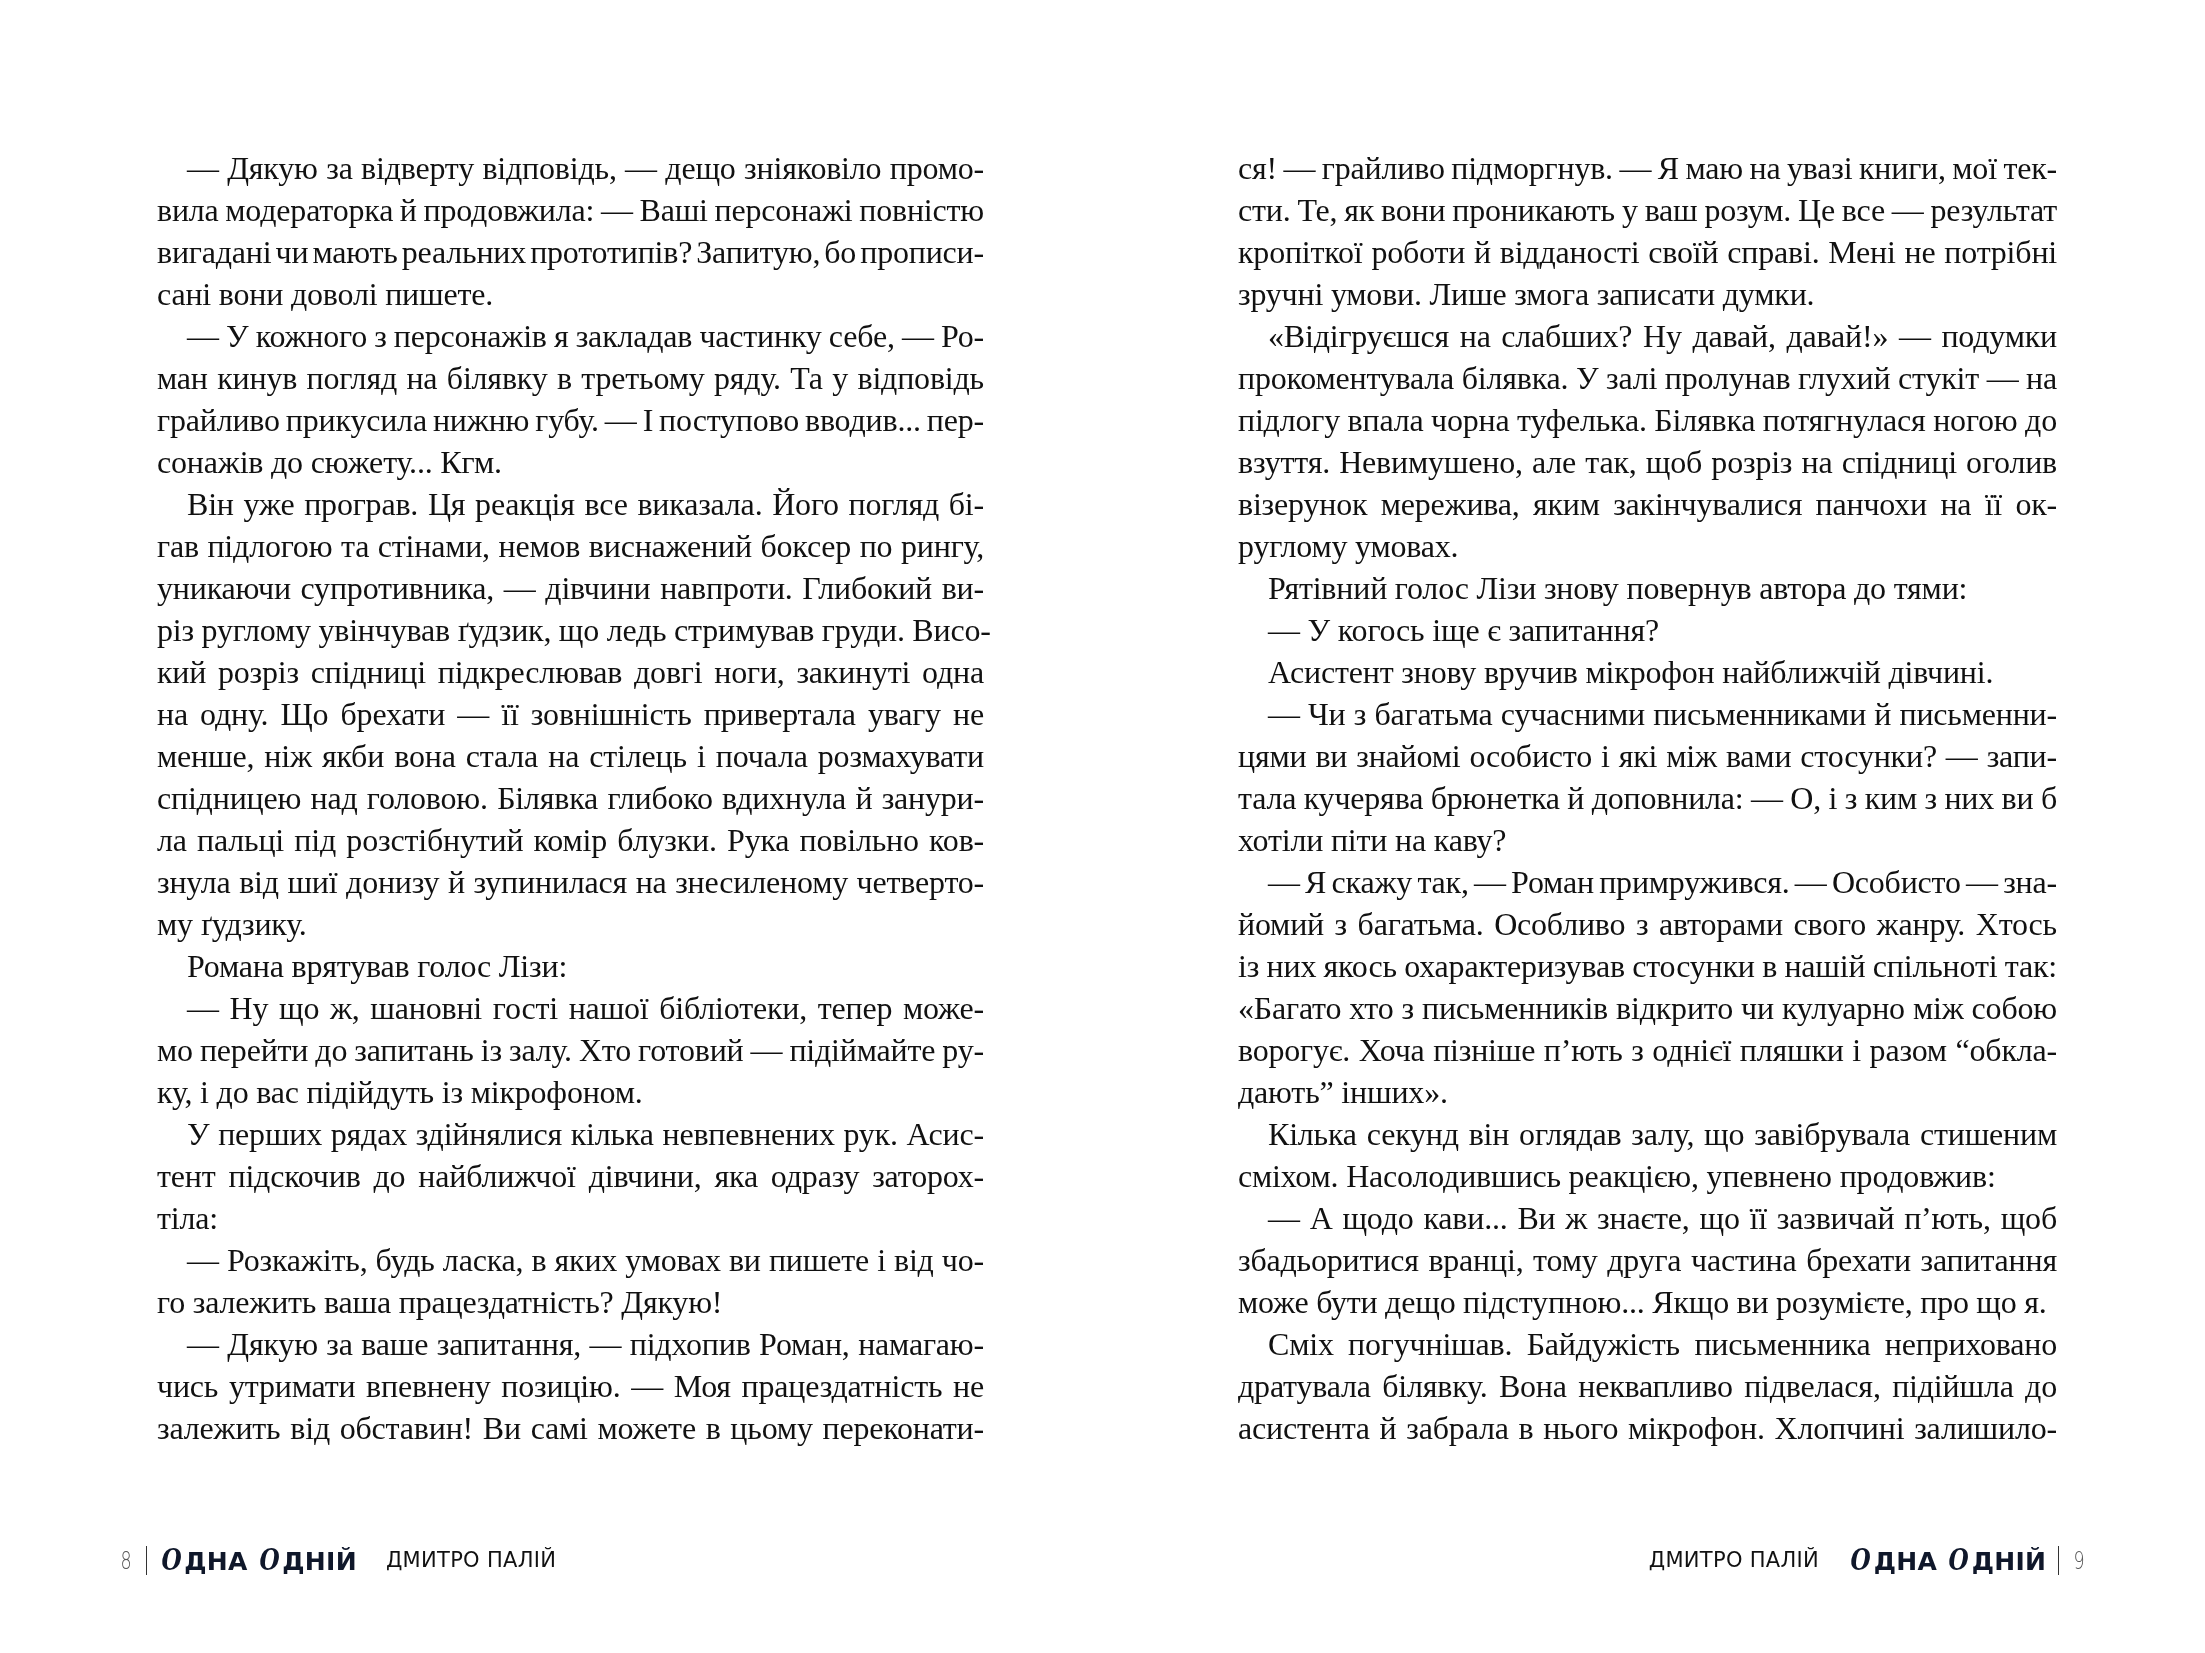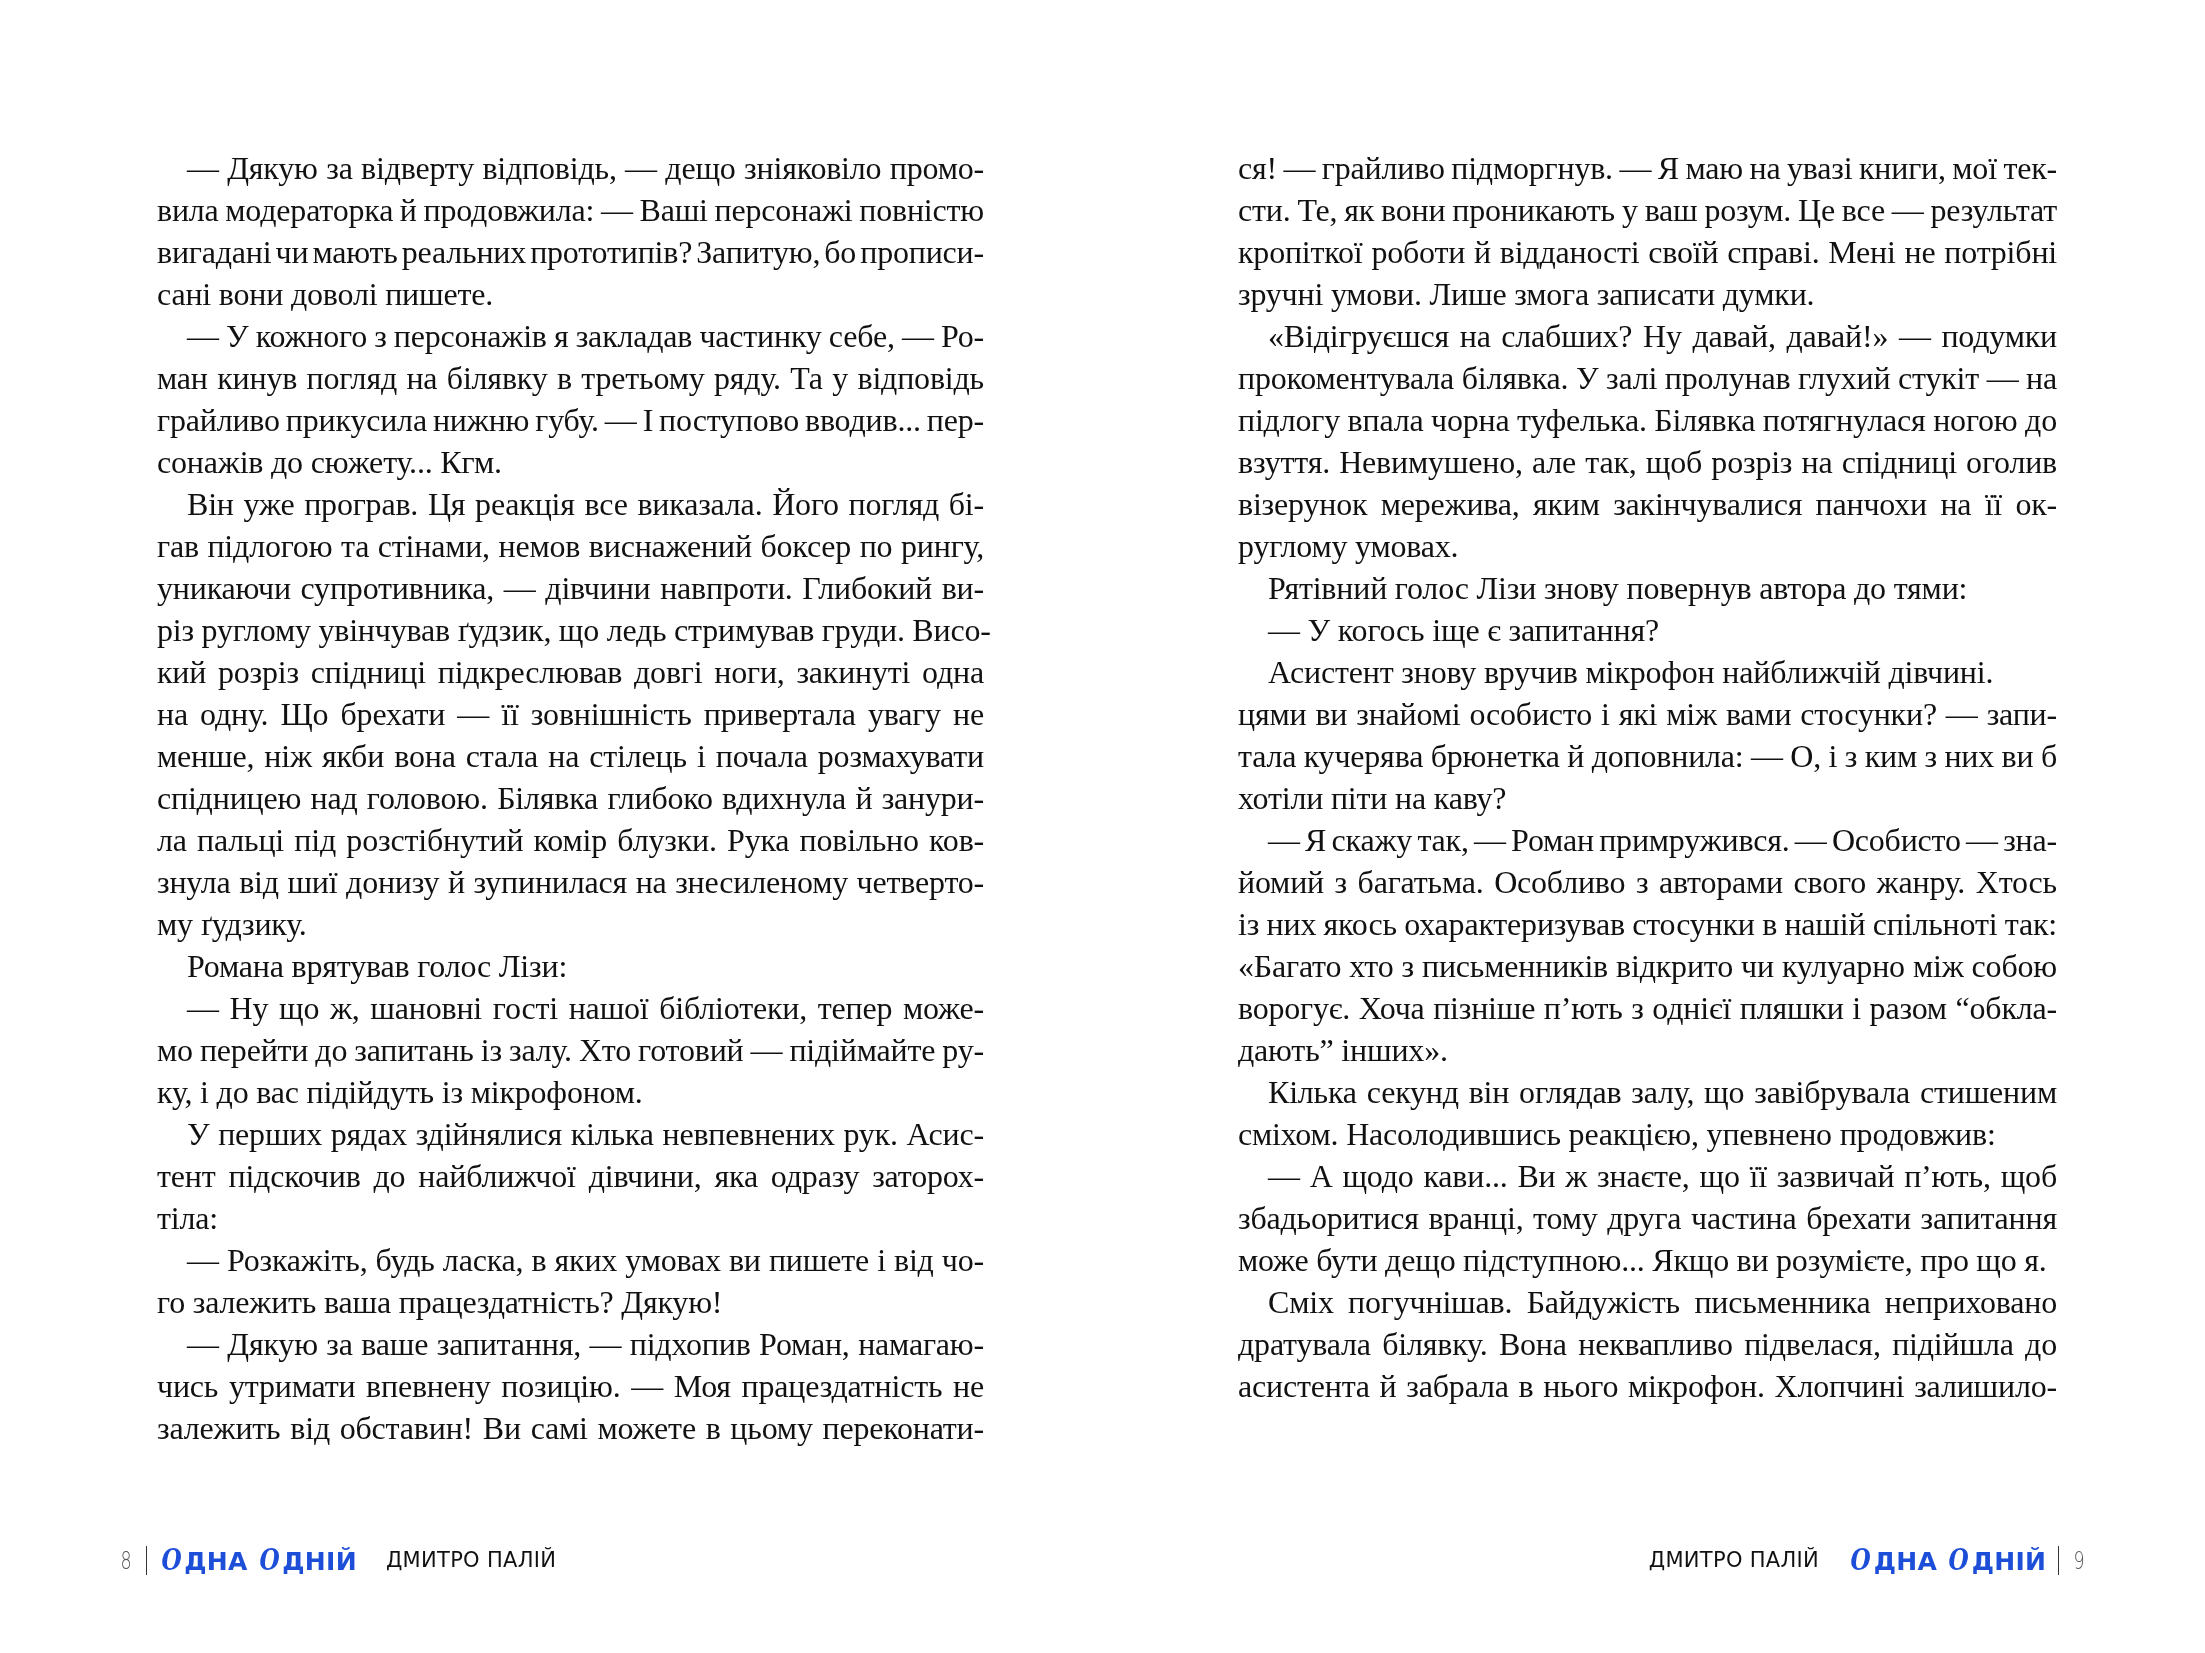--- a/index.html
+++ b/index.html
@@ -35,21 +35,21 @@
   .footer .page-num {
     font-size: 25px; font-weight: 300; color: #555555;
     font-family: "DejaVu Sans", sans-serif; transform: scaleX(0.7);
     display: inline-block;
   }
   .footer .divider {
     width: 1.2px; height: 29px; background: #333333; display: inline-block;
   }
   .footer .title {
     font-size: 25px; font-weight: 700; letter-spacing: 0.3px;
-    font-family: "DejaVu Sans", sans-serif; color: #1d4ed8;
+    font-family: "DejaVu Sans", sans-serif; color: #0f172a;
   }
   .footer .title .o {
     font-style: italic; font-weight: 900; font-family: "DejaVu Serif", serif;
     font-size: 29px; display: inline-block; transform: scaleX(0.8);
   }
   .footer .author {
     font-size: 21px; font-weight: 400; letter-spacing: 0.3px;
     font-family: "DejaVu Sans", sans-serif; color: #111111;
   }
   .footer-left { left: 118px; }
@@ -112,20 +112,21 @@
       <span class="line last" style="white-space: nowrap;">зручні умови. Лише змога записати думки.</span>
       <span class="line indent" style="white-space: nowrap; word-spacing: 0px;">«Відігруєшся на слабших? Ну давай, давай!» — подумки</span>
       <span class="line" style="white-space: nowrap; word-spacing: -1.5px;">прокоментувала білявка. У залі пролунав глухий стукіт — на</span>
       <span class="line" style="white-space: nowrap; word-spacing: -1.7px;">підлогу впала чорна туфелька. Білявка потягнулася ногою до</span>
       <span class="line" style="white-space: nowrap; word-spacing: 0px;">взуття. Невимушено, але так, щоб розріз на спідниці оголив</span>
       <span class="line" style="white-space: nowrap; word-spacing: 0px;">візерунок мережива, яким закінчувалися панчохи на її ок-</span>
       <span class="line last" style="white-space: nowrap;">руглому умовах.</span>
       <span class="line indent last" style="white-space: nowrap;">Рятівний голос Лізи знову повернув автора до тями:</span>
       <span class="line indent last" style="white-space: nowrap;">— У когось іще є запитання?</span>
       <span class="line indent last" style="white-space: nowrap;">Асистент знову вручив мікрофон найближчій дівчині.</span>
+      <span class="line indent" style="white-space: nowrap; word-spacing: -0.9px;">— Чи з багатьма сучасними письменниками й письменни-</span>
       <span class="line" style="white-space: nowrap; word-spacing: 0px;">цями ви знайомі особисто і які між вами стосунки? — запи-</span>
       <span class="line" style="white-space: nowrap; word-spacing: -1.1px;">тала кучерява брюнетка й доповнила: — О, і з ким з них ви б</span>
       <span class="line last" style="white-space: nowrap;">хотіли піти на каву?</span>
       <span class="line indent" style="white-space: nowrap; word-spacing: -3.5px;">— Я скажу так, — Роман примружився. — Особисто — зна-</span>
       <span class="line" style="white-space: nowrap; word-spacing: 0px;">йомий з багатьма. Особливо з авторами свого жанру. Хтось</span>
       <span class="line" style="white-space: nowrap; word-spacing: -1.7px;">із них якось охарактеризував стосунки в нашій спільноті так:</span>
       <span class="line" style="white-space: nowrap; word-spacing: -1px;">«Багато хто з письменників відкрито чи кулуарно між собою</span>
       <span class="line" style="white-space: nowrap; word-spacing: -0.3px;">ворогує. Хоча пізніше п’ють з однієї пляшки і разом “обкла-</span>
       <span class="line last" style="white-space: nowrap;">дають” інших».</span>
       <span class="line indent" style="white-space: nowrap; word-spacing: 0px;">Кілька секунд він оглядав залу, що завібрувала стишеним</span>

